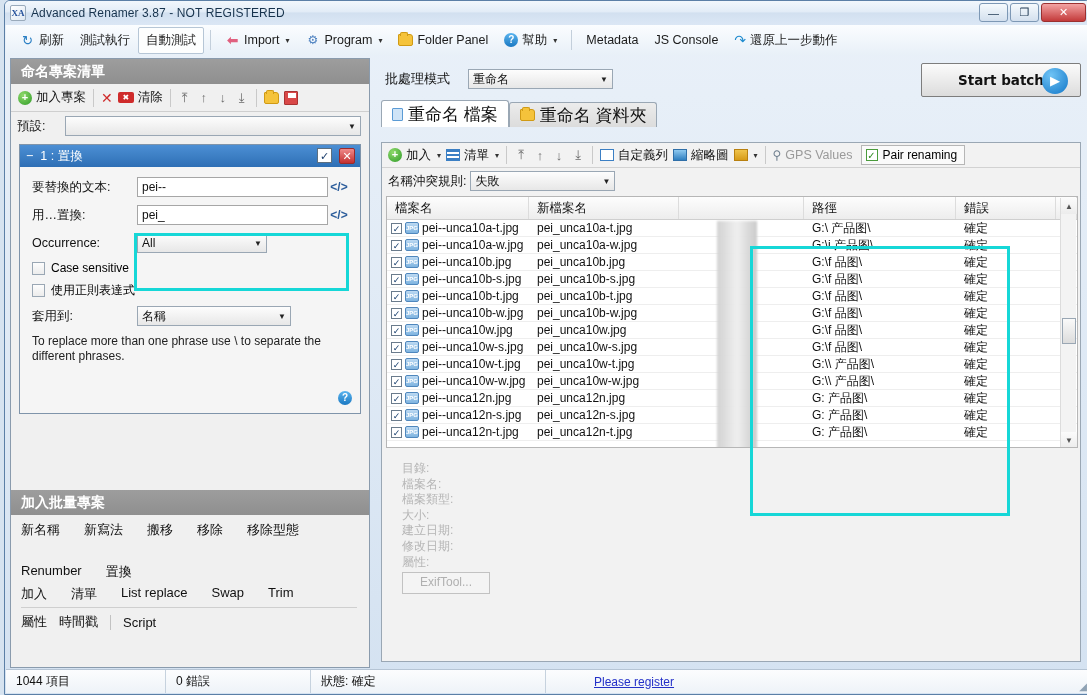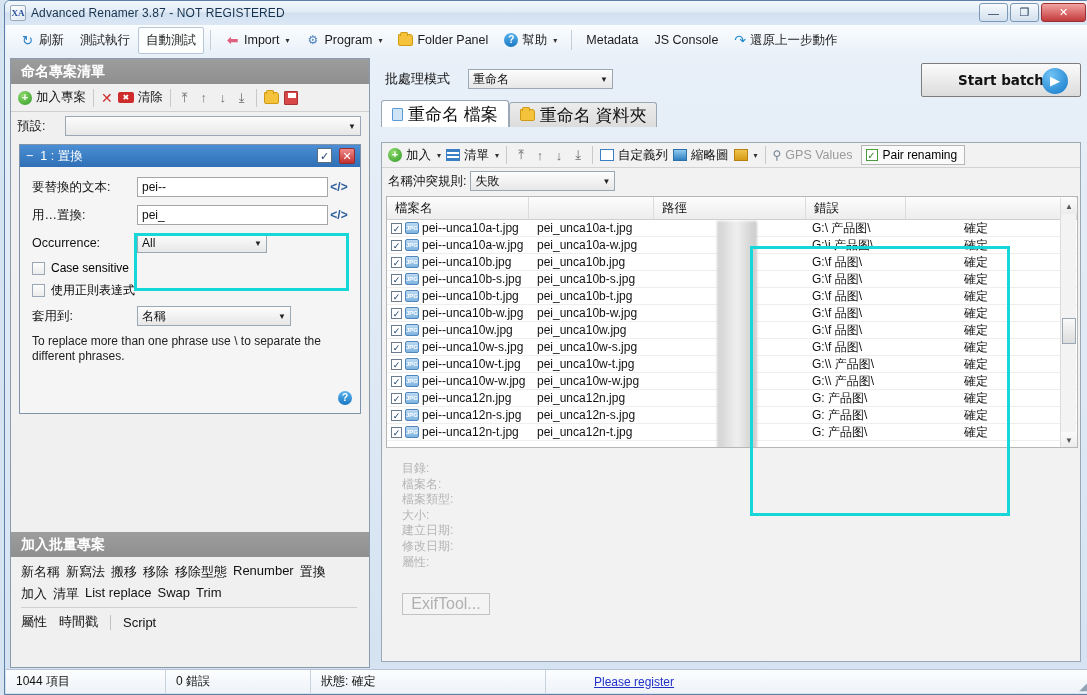--- a/index.html
+++ b/index.html
@@ -153,21 +153,21 @@
 
   
   #tealA{
     position:absolute;left:123px;top:174px;width:215px;height:58px;
     border:3px solid #16d7d7;pointer-events:none;
   }
 
   
   #addbatch{position:absolute;left:0;bottom:32px;width:100%;}
   #addbatchlinks{padding:6px 8px 4px 10px;}
-  .lnkrow{display:flex;flex-wrap:wrap;gap:6px;margin-bottom:4px;}
+  .lnkrow{display:flex;flex-wrap:wrap;gap:24px;margin-bottom:4px;}
   .lnk{font-size:13px;color:#111;}
   .hr{height:1px;background:#cfcfcf;margin:4px 4px 5px 0;}
   .lnkrow2{display:flex;align-items:center;gap:12px;}
   .vsep{width:1px;height:15px;background:#c2c2c2;}
 
   
   #statusbar{
     position:absolute;left:1px;bottom:1px;width:1083px;height:24px;
     background:linear-gradient(#fcfdfe,#eef3f8);
     border-top:1px solid #b5c4d4;display:flex;align-items:center;
@@ -255,22 +255,22 @@
 
   
   #tealB{
     position:absolute;left:375px;top:188px;width:260px;height:270px;
     border:3px solid #16d7d7;pointer-events:none;
   }
 
   
   #meta{position:absolute;left:20px;top:318px;width:330px;font-size:12px;color:#b5b5b5;line-height:15.6px;}
   #exifbtn{
-    margin-top:23px;width:88px;height:22px;border:1px solid #c2c2c2;background:#f4f4f4;
-    display:flex;align-items:center;justify-content:center;font-size:16px;color:#b0b0b0;
+    margin-top:2px;width:88px;height:22px;border:1px solid #c2c2c2;background:#f4f4f4;
+    display:flex;align-items:center;justify-content:center;font-size:12px;color:#b0b0b0;
   }
   .reglink{color:#2330c8;text-decoration:underline;font-size:12px;}
 </style>
 </head>
 <body>
 
 <div id="window">
 
   <div id="titlebar">
     <div id="appicon">XA</div>
@@ -508,20 +508,21 @@
         <span class="lbl">名稱沖突規則:</span>
         <div class="combo" style="width:145px">
           <span class="cv">失敗</span>
           <span class="cdrop">▼</span>
         </div>
       </div>
 
       <div id="tablewrap">
         <div id="thead">
           <div class="th c1">檔案名</div>
+          <div class="th c2">新檔案名</div>
           <div class="th c3"></div>
           <div class="th c4">路徑</div>
           <div class="th c5">錯誤</div>
           <div class="th c6"></div>
         </div>
         <div id="tbody">
             <div class="trow">
               <div class="td c1">
                 <span class="rowchk">✓</span>
                 <span class="jpgico">JPG</span>

